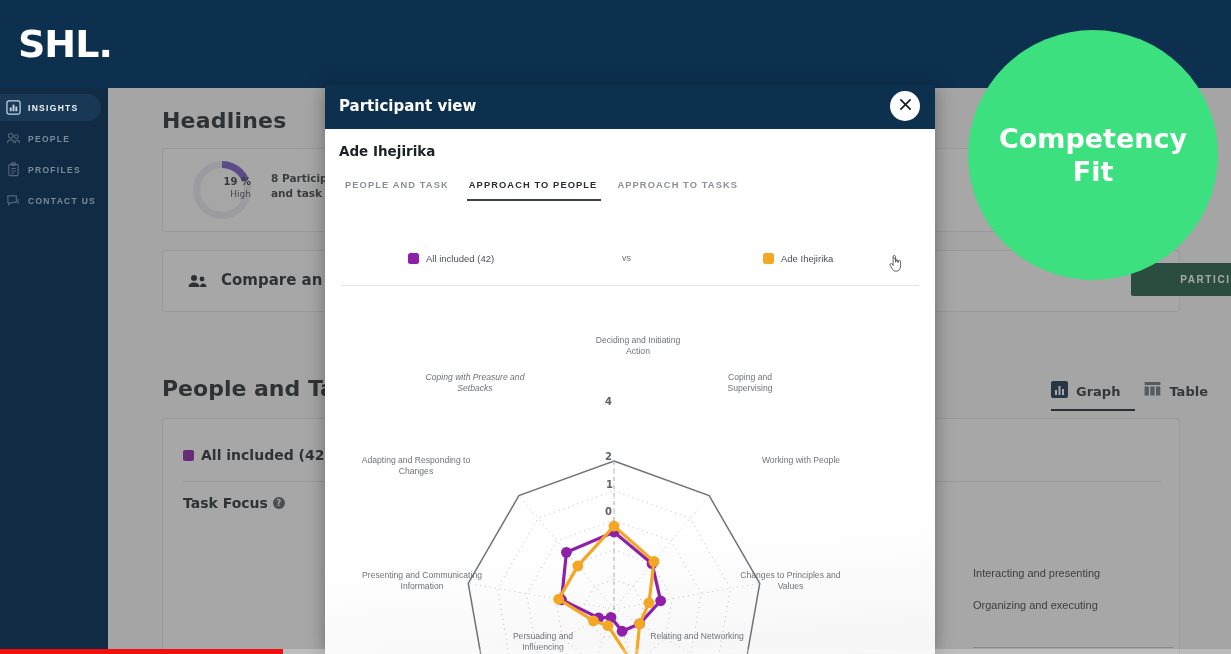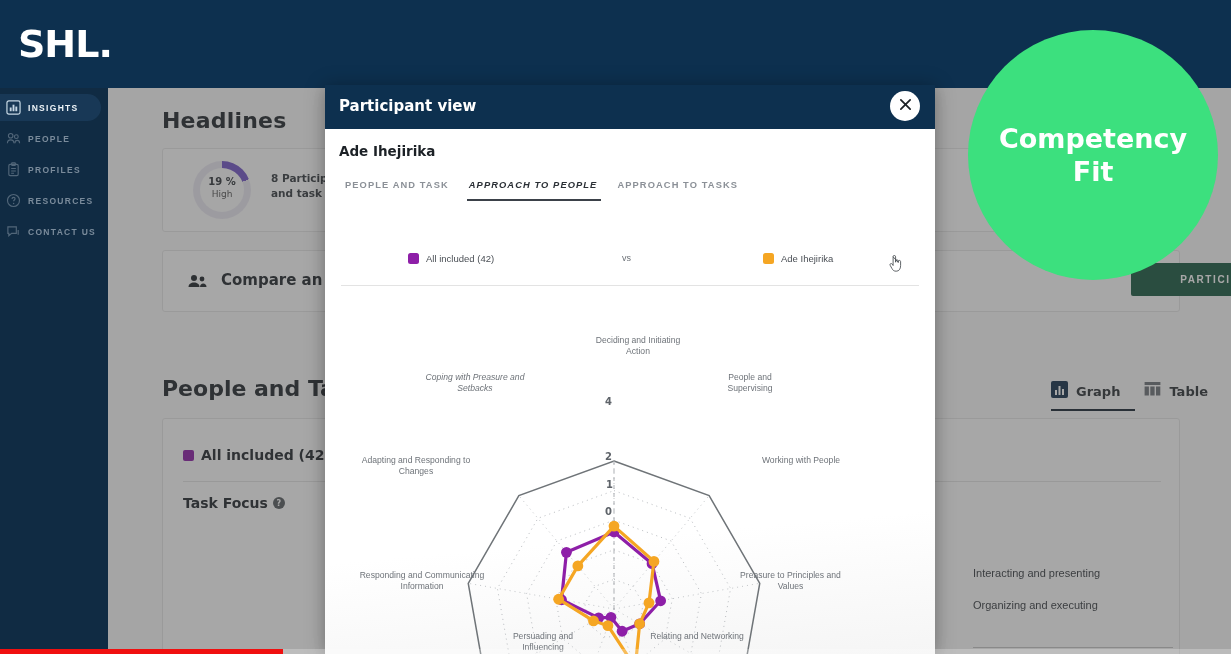--- a/index.html
+++ b/index.html
@@ -65,21 +65,21 @@
   .donut {
     width:58px; height:58px; border-radius:50%;
     background: conic-gradient(#7558c8 0deg 68deg, #eceaf3 68deg 360deg);
     position:relative;
   }
   .donut::after {
     content:""; position:absolute; left:7px; top:7px; width:44px; height:44px;
     border-radius:50%; background:#fdfdfd;
   }
   .donut-txt {
-    position:absolute; left:0; top:14px; width:58px; text-align:center; z-index:3;
+    position:absolute; left:0; top:14px; width:58px; text-align:right; z-index:3;
     font-size:10px; font-weight:700; color:#33383d; line-height:13px;
     font-family:"DejaVu Sans", sans-serif;
   }
   .donut-txt small { display:block; font-size:9px; font-weight:400; color:#555; }
   .stat-text {
     position:absolute; left:108px; top:22px; width:300px;
     font-size:10.5px; font-weight:700; color:#3a3f44; line-height:15px;
     font-family:"DejaVu Sans", sans-serif;
   }
   .stat-text2 { left:720px; }
@@ -159,21 +159,21 @@
 
   .person-name {
     position:absolute; left:14px; top:58px; font-size:13.5px; font-weight:700;
     color:#1c2126; font-family:"DejaVu Sans", sans-serif;
   }
   .tabs { position:absolute; left:10px; top:95px; display:flex; align-items:flex-end; }
   .tab {
     font-size:9.3px; letter-spacing:1.1px; font-weight:700; color:#8b9097;
     padding:0 10px 11px 10px; position:relative; white-space:nowrap;
   }
-  .tab.active { color:#2a2f35;font-style:italic; }
+  .tab.active { color:#2a2f35; }
   .tab.active::after {
     content:""; position:absolute; left:8px; right:6px; bottom:0; height:2.5px; background:#3b4149;
   }
   .cursor-hand {
     position:absolute; left:563px; top:170px; width:16px; height:18px; pointer-events:none;
   }
 
   .q-title {
     position:absolute; left:0; top:136px; width:610px; text-align:center;
     font-size:17px; font-weight:700; color:#1c2126;
@@ -256,30 +256,20 @@
     </div>
     <div class="side-item">
       <span class="sicon">
         <svg viewBox="0 0 16 16">
             <rect x="3" y="2.5" width="10" height="12" rx="1.4" fill="none" stroke="#9fb3c4" stroke-width="1.2"></rect>
             <rect x="6" y="1" width="4" height="2.6" rx=".7" fill="none" stroke="#9fb3c4" stroke-width="1.2"></rect>
             <path d="M5.5 7h5M5.5 9.5h5M5.5 12h3" stroke="#9fb3c4" stroke-width="1.1"></path>
           </svg>
       </span>
       <span class="slabel">PROFILES</span>
-    </div>
-    <div class="side-item">
-      <span class="sicon">
-        <svg viewBox="0 0 16 16">
-            <circle cx="8" cy="8" r="6.4" fill="none" stroke="#9fb3c4" stroke-width="1.2"></circle>
-            <path d="M6.4 6.3c0-1 .8-1.7 1.7-1.7s1.6.7 1.6 1.6c0 1.3-1.6 1.3-1.6 2.6" fill="none" stroke="#9fb3c4" stroke-width="1.2"></path>
-            <circle cx="8.1" cy="11.2" r=".75" fill="#9fb3c4"></circle>
-          </svg>
-      </span>
-      <span class="slabel">RESOURCES</span>
     </div>
     <div class="side-item">
       <span class="sicon">
         <svg viewBox="0 0 16 16">
             <path d="M2 3h9v7H6l-3 2.5V10H2z" fill="none" stroke="#9fb3c4" stroke-width="1.2"></path>
             <path d="M13 6.5v5" stroke="#9fb3c4" stroke-width="1.2"></path>
           </svg>
       </span>
       <span class="slabel">CONTACT US</span>
     </div>
@@ -444,26 +434,26 @@
           <circle cx="323.9803713869936" cy="267.83201672927066" r="5.4" fill="#f5a623"></circle>
           <circle cx="314.6343519520194" cy="288.8" r="5.4" fill="#f5a623"></circle>
           <circle cx="310.25997210912357" cy="332.41129330805205" r="5.4" fill="#f5a623"></circle>
           <circle cx="282.92572225453614" cy="290.68894094515775" r="5.4" fill="#f5a623"></circle>
           <circle cx="268.4925184383845" cy="285.84000000000003" r="5.4" fill="#f5a623"></circle>
           <circle cx="233.6144119705934" cy="264.23402648801186" r="5.4" fill="#f5a623"></circle>
           <circle cx="252.84962483122902" cy="230.91766051898867" r="5.4" fill="#f5a623"></circle>
         </svg>
 
       <div class="ax-label" style="left:258px; top:0px;   width:110px;">Deciding and Initiating Action</div>
-      <div class="ax-label" style="left:380px; top:37px;  width:90px;">People and Supervising</div>
+      <div class="ax-label" style="left:380px; top:37px;  width:90px;">Coping and Supervising</div>
       <div class="ax-label" style="left:436px; top:120px; width:80px;">Working with People</div>
-      <div class="ax-label" style="left:408px; top:235px; width:115px;">Preasure to Principles and Values</div>
+      <div class="ax-label" style="left:408px; top:235px; width:115px;">Changes to Principles and Values</div>
       <div class="ax-label" style="left:322px; top:296px; width:100px;">Relating and Networking</div>
       <div class="ax-label" style="left:168px; top:296px; width:100px;">Persuading and Influencing</div>
-      <div class="ax-label" style="left:27px;  top:235px; width:140px;">Responding and Communicating Information</div>
+      <div class="ax-label" style="left:27px;  top:235px; width:140px;">Presenting and Communicating Information</div>
       <div class="ax-label" style="left:26px;  top:120px; width:130px;">Adapting and Responding to Changes</div>
       <div class="ax-label" style="left:90px;  top:37px;  width:120px;font-style:italic;">Coping with Preasure and Setbacks</div>
 
       <div class="scale-num" style="left:280px; top:61px;">4</div>
       <div class="scale-num" style="left:280px; top:116px;">2</div>
       <div class="scale-num" style="left:281px; top:144px;">1</div>
       <div class="scale-num" style="left:280px; top:171px;">0</div>
     </div>
   </div>
 

